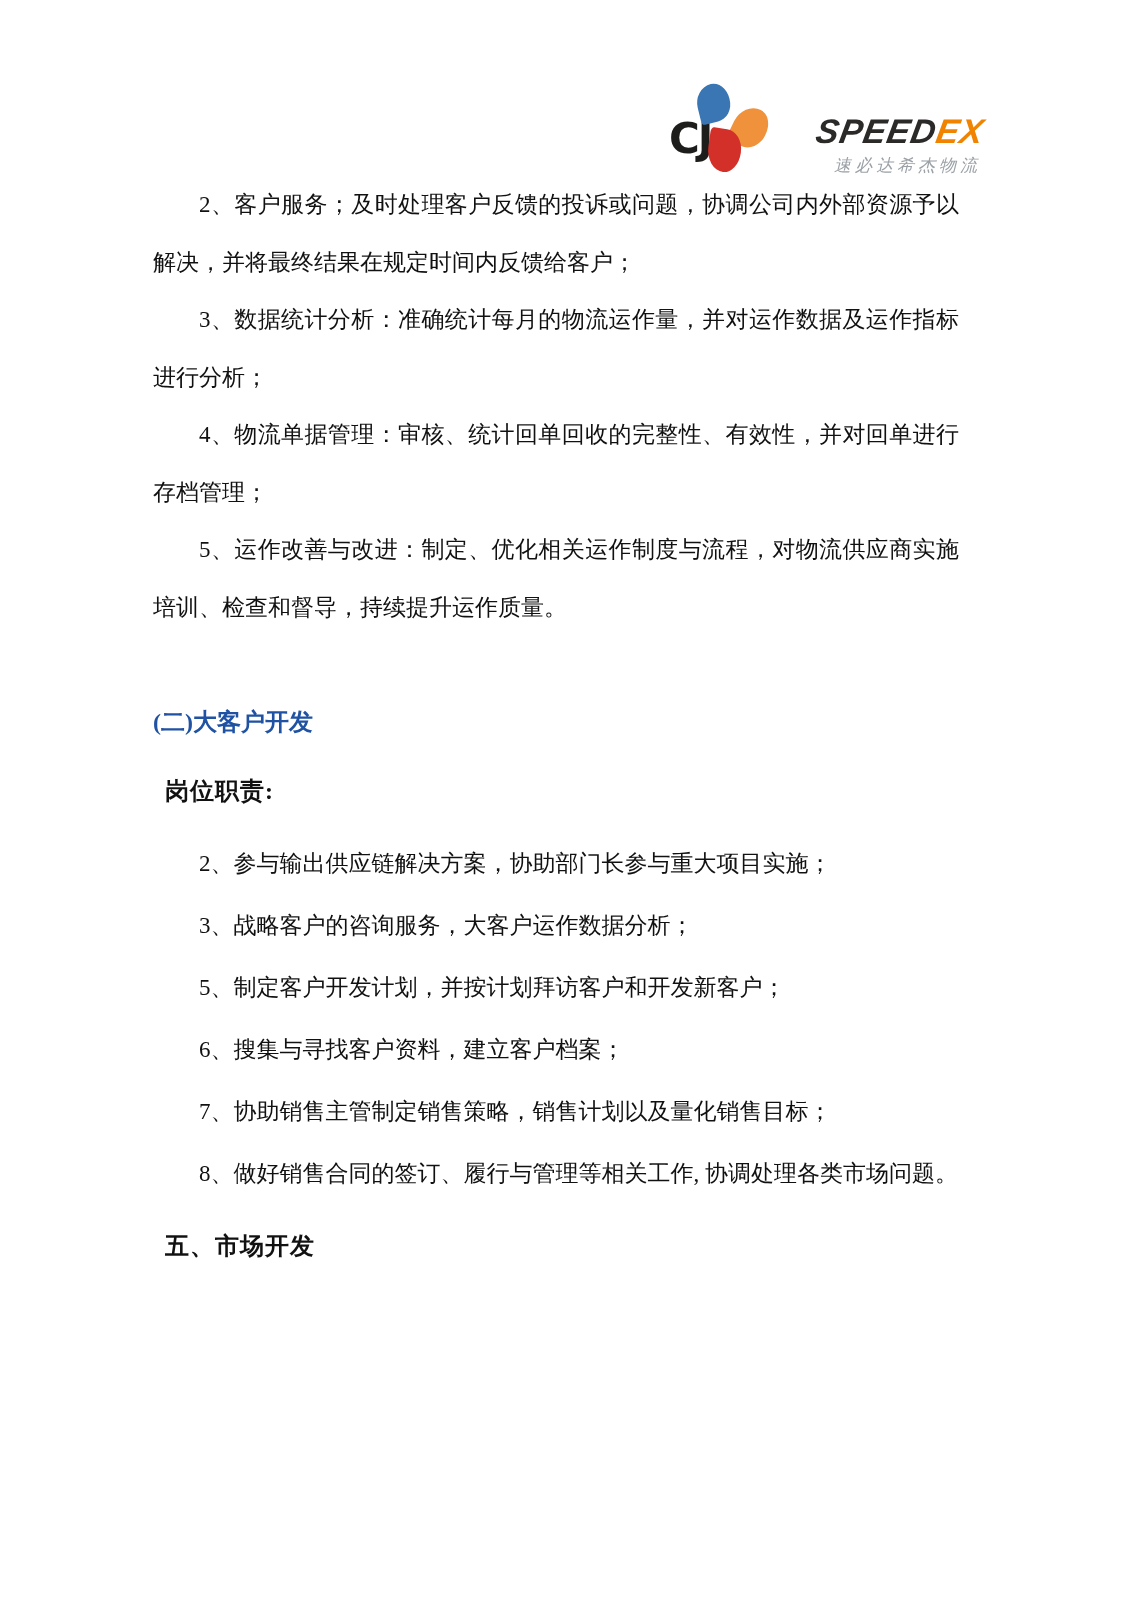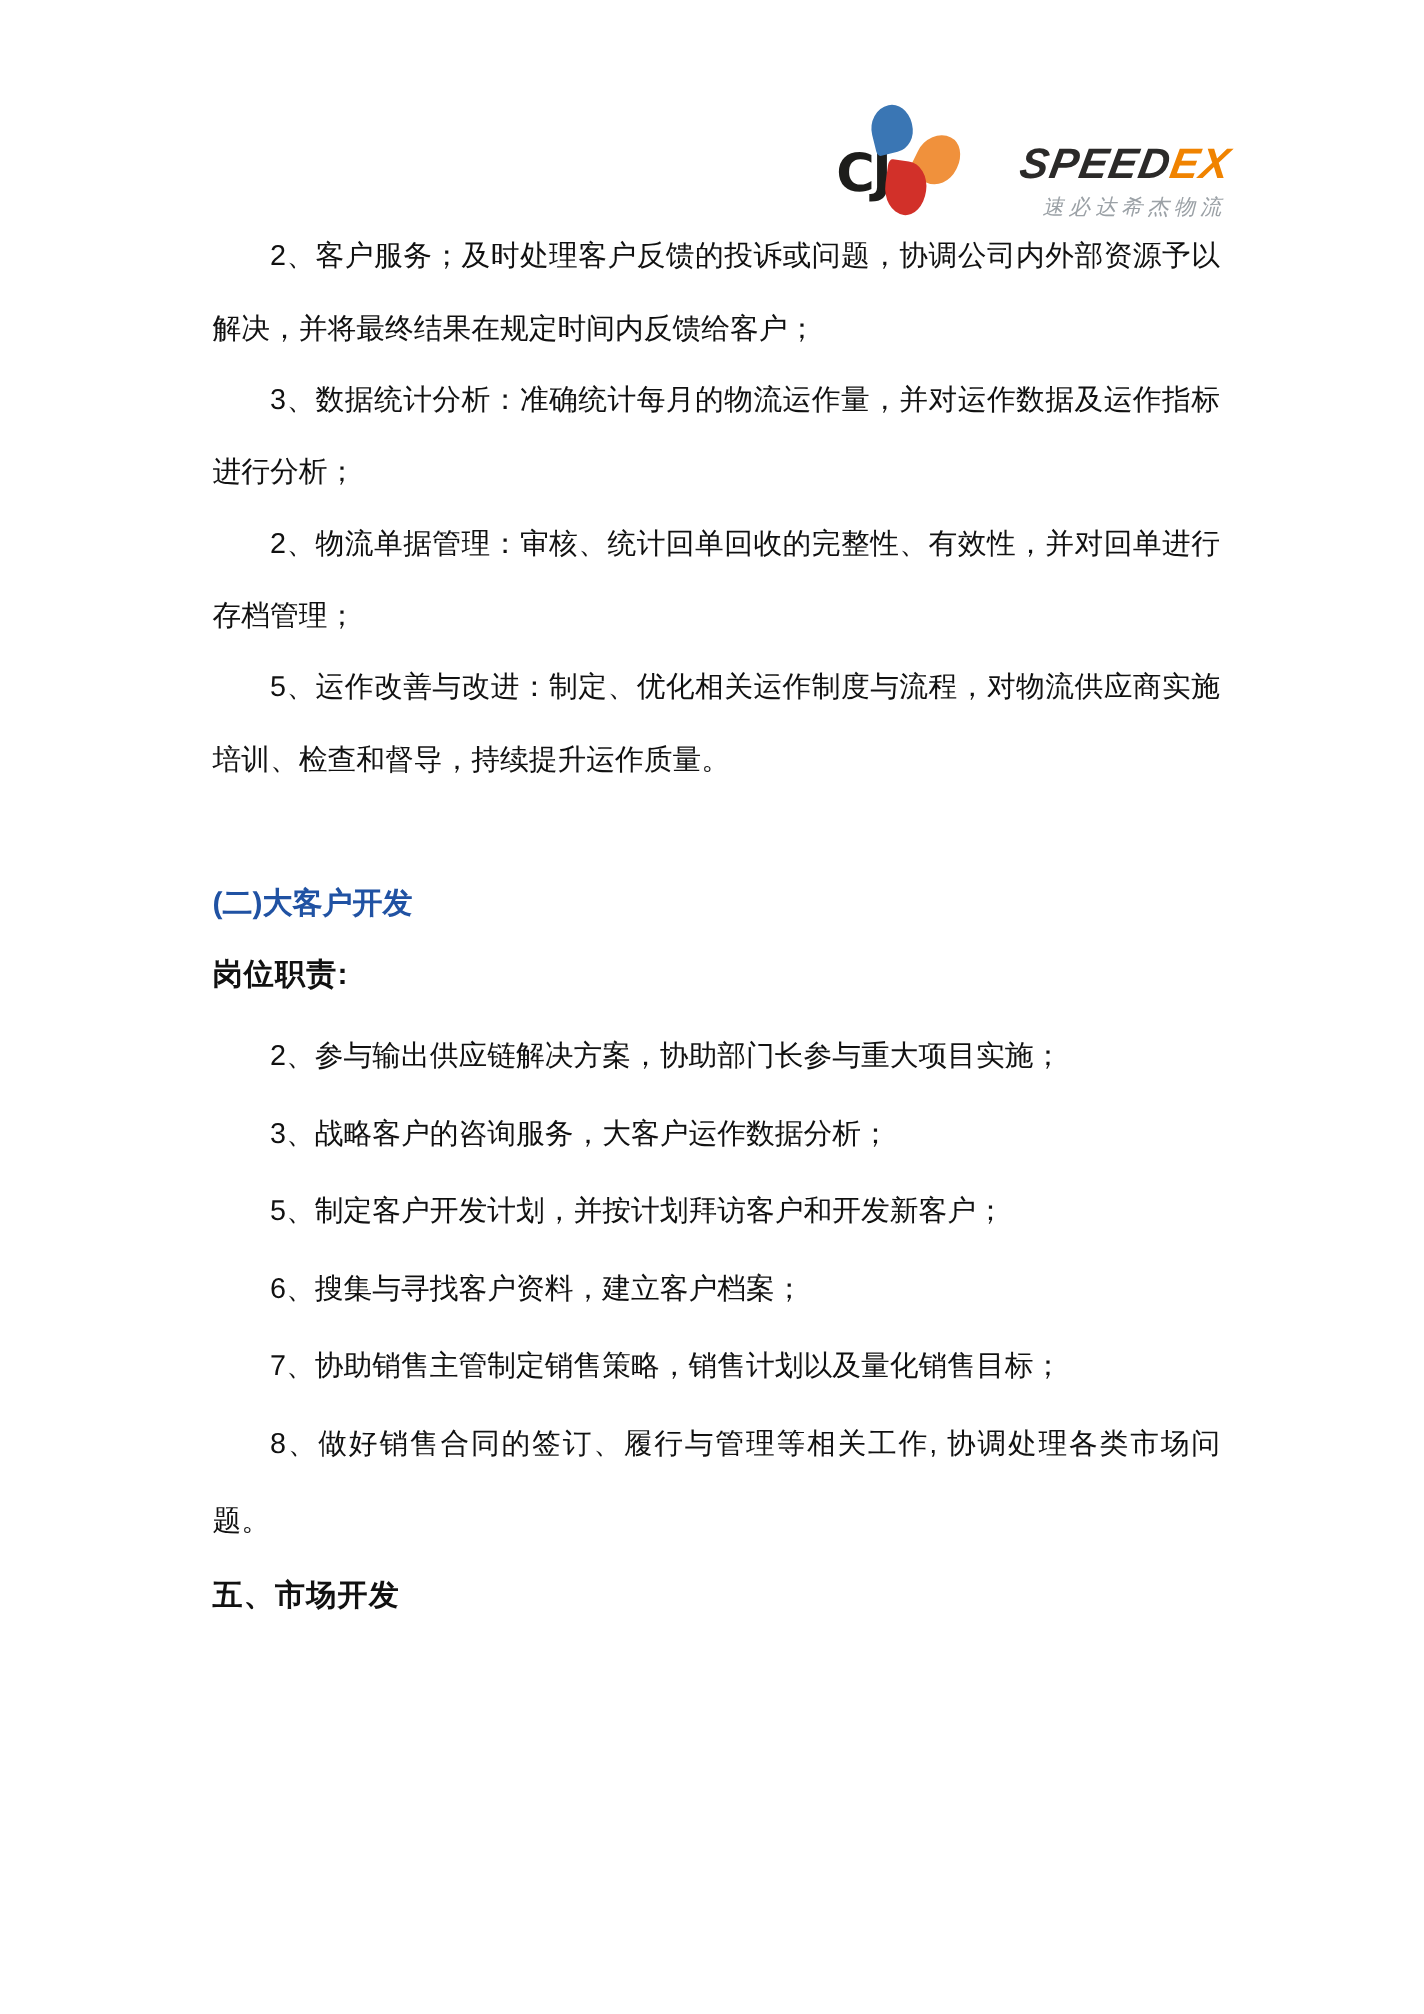--- a/index.html
+++ b/index.html
@@ -46,30 +46,30 @@
   }
   .speed{color:#2b2a29;}
   .ex{color:#f08300;}
   .tagline{
     display:block;margin-top:6px;font-size:17px;font-style:italic;
     color:#9ba1a6;letter-spacing:4px;white-space:nowrap;
   }
 
   
   .content{
-    position:absolute;left:170px;top:176px;width:806px;
-    font-size:23px;line-height:57.5px;text-align:justify;color:#111111;
+    position:absolute;left:153px;top:176px;width:806px;
+    font-size:23px;line-height:57.5px;text-align:justify;color:#111111;font-family:Liberation Serif, serif;
   }
   .para{margin:0;text-indent:2em;}
   .heading-blue{
     margin:57.5px 0 0 0;font-size:24px;font-weight:700;
     color:#2052a3;line-height:57.5px;text-align:left;
   }
   .heading-bold{
-    margin:0;font-size:24px;font-weight:700;
+    margin:12px;font-size:24px;font-weight:700;
     color:#111111;line-height:57.5px;text-align:left;letter-spacing:1px;
   }
   .duty-list{margin:4px 0 0 0;padding:0;}
   .duty{margin:0;text-indent:2em;line-height:62px;}
   .heading-compensation{line-height:59px;}
   .benefit{margin:0;text-indent:2em;line-height:60px;}
 </style>
 </head>
 <body>
 
@@ -85,21 +85,21 @@
     <span class="brand">
       <span class="brand-main"><span class="speed">SPEED</span><span class="ex">EX</span></span>
       <span class="tagline">速必达希杰物流</span>
     </span>
   </header>
 
   <main class="content">
 
     <p class="para">2、客户服务；及时处理客户反馈的投诉或问题，协调公司内外部资源予以解决，并将最终结果在规定时间内反馈给客户；</p>
     <p class="para">3、数据统计分析：准确统计每月的物流运作量，并对运作数据及运作指标进行分析；</p>
-    <p class="para">2、物流单据管理：审核、统计回单回收的完整性、有效性，并对回单进行存档管理；</p>
+    <p class="para">4、物流单据管理：审核、统计回单回收的完整性、有效性，并对回单进行存档管理；</p>
     <p class="para">5、运作改善与改进：制定、优化相关运作制度与流程，对物流供应商实施培训、检查和督导，持续提升运作质量。</p>
 
     <h2 class="heading-blue">(二)大客户开发</h2>
     <h3 class="heading-bold">岗位职责:</h3>
 
     <div class="duty-list">
       <p class="duty">2、参与输出供应链解决方案，协助部门长参与重大项目实施；</p>
       <p class="duty">3、战略客户的咨询服务，大客户运作数据分析；</p>
       <p class="duty">5、制定客户开发计划，并按计划拜访客户和开发新客户；</p>
       <p class="duty">6、搜集与寻找客户资料，建立客户档案；</p>

